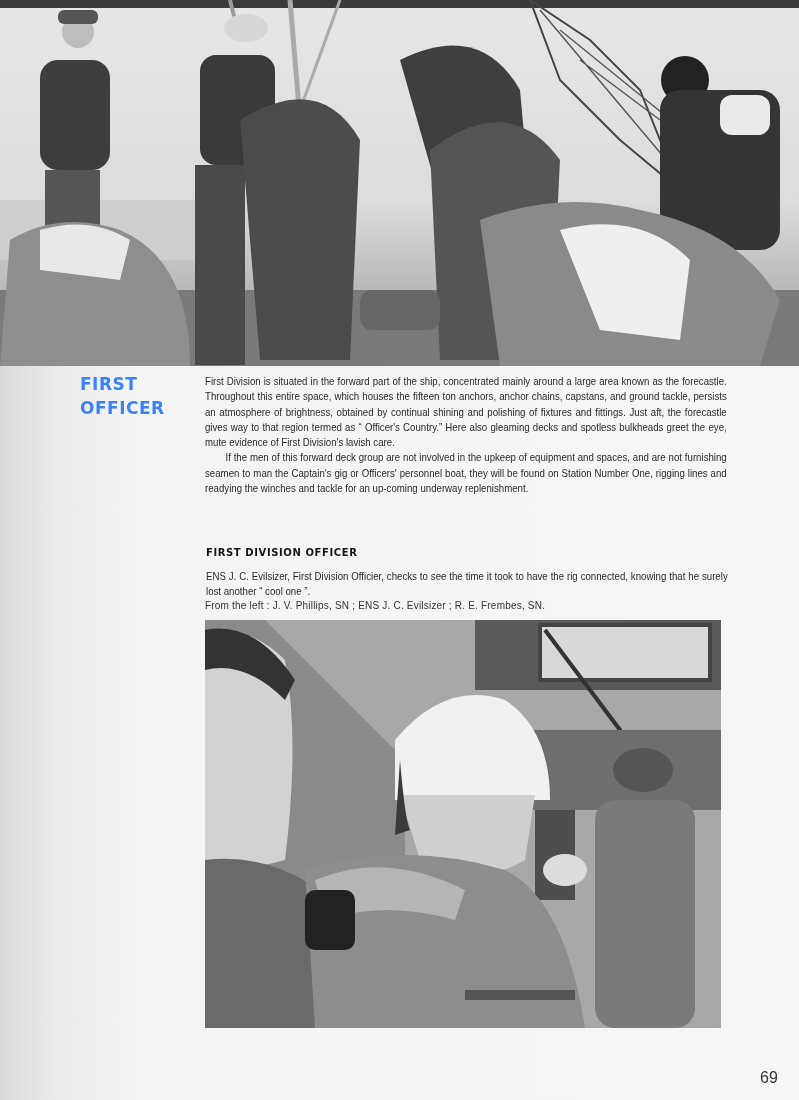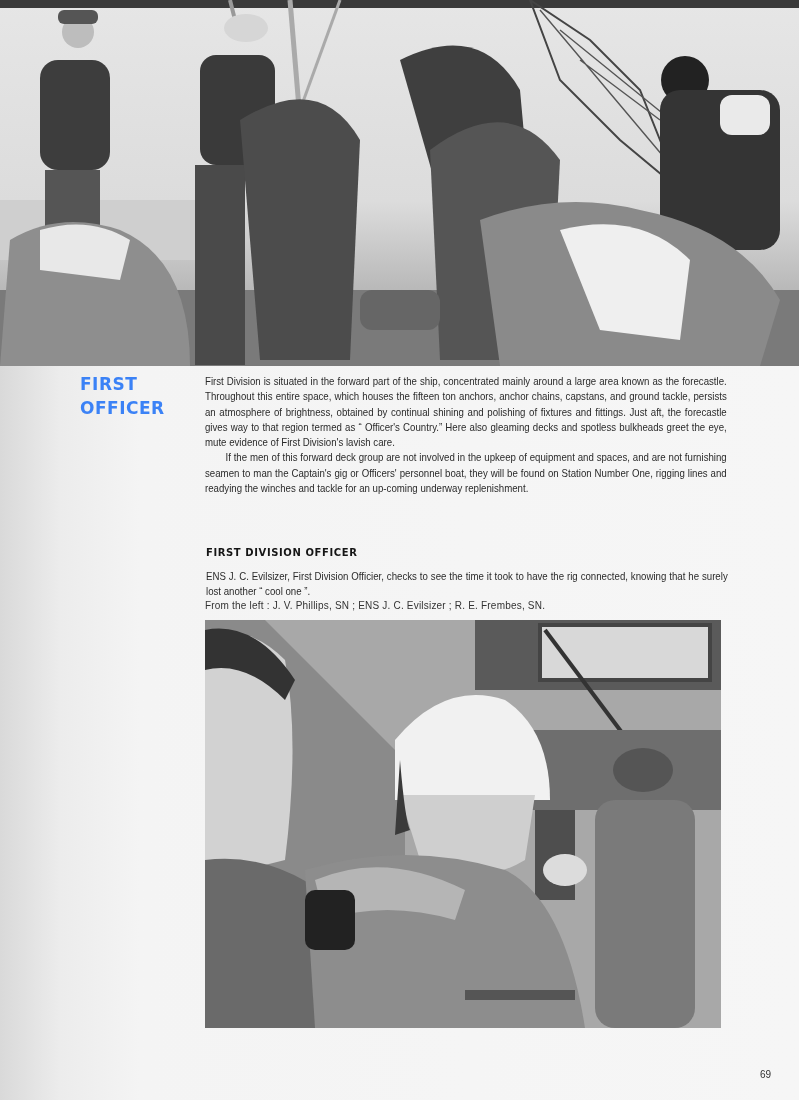--- a/index.html
+++ b/index.html
@@ -37,21 +37,21 @@
     position: absolute; left: 206px; top: 569px; width: 561px;
     font-size: 10.4px; line-height: 15px; text-align: justify; color: #2a2a2a;
     font-family: "Liberation Sans", sans-serif; transform: scaleX(0.93); transform-origin: left top;
   }
   .credits {
     position: absolute; left: 205px; top: 600px;
     font-size: 10px; color: #333; letter-spacing: 0.2px;
     font-family: "Liberation Sans", sans-serif;
   }
   .page-number {
-    position: absolute; left: 760px; top: 1069px; font-size: 10px; color: #333;
+    position: absolute; left: 760px; top: 1069px; font-size: 16px; color: #333;
     font-family: "Liberation Sans", sans-serif;
   }
 </style>
 </head>
 <body>
 
 <div class="photo" id="top-photo">
   <svg viewBox="0 0 799 366" preserveAspectRatio="none">
     <defs>
       <linearGradient id="sky" x1="0" y1="0" x2="0" y2="1">

